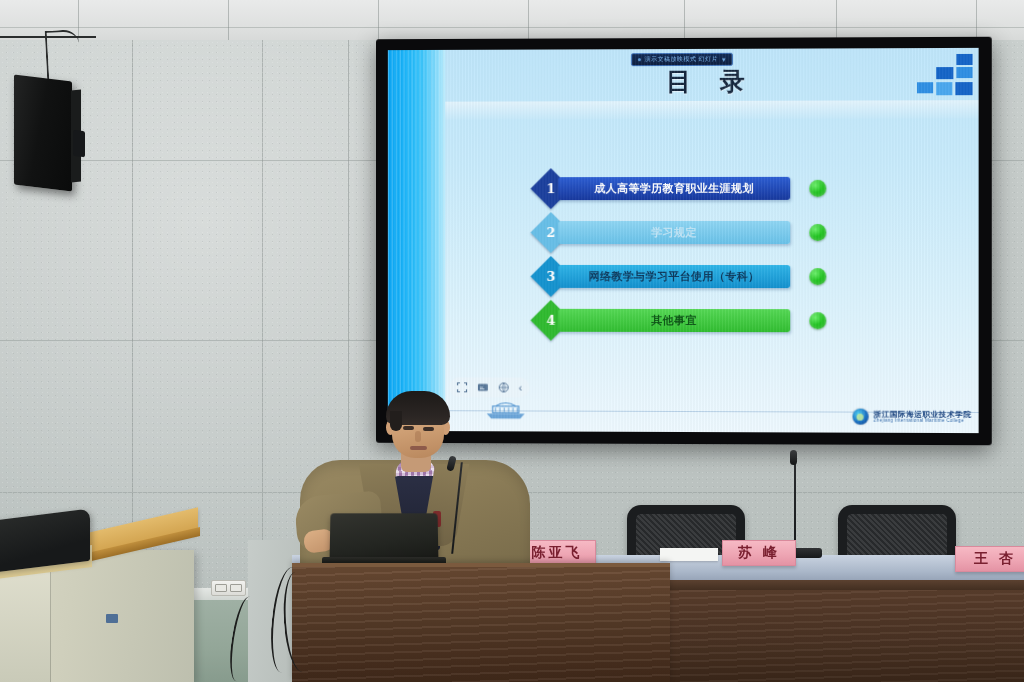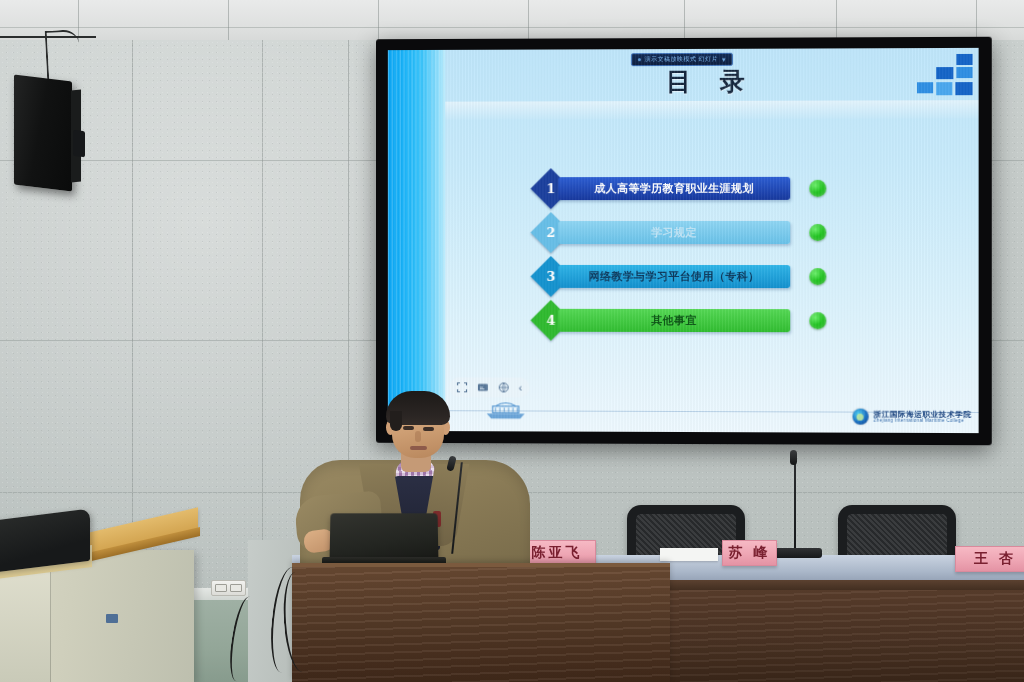--- a/index.html
+++ b/index.html
@@ -314,21 +314,21 @@
     border:1px solid #d98a9c;
     display:flex; align-items:center; justify-content:center;
     box-shadow:0 2px 3px rgba(0,0,0,.2);
   }
   .plate span {
     font-family:"DejaVu Serif", serif;
     font-size:14px; font-weight:700; color:#7a2030; letter-spacing:3px;
     white-space:nowrap;
   }
   .plate.p1 { left:518px; top:540px; width:78px; }
-  .plate.p2 { left:722px; top:540px; width:55px; }
+  .plate.p2 { left:722px; top:540px; width:74px; }
   .plate.p3 { left:955px; top:546px; width:80px; }
 
   
   .paper {
     position:absolute; background:#f4f5f3; box-shadow:0 1px 2px rgba(0,0,0,.18);
   }
 
   
   .mic-stand {
     position:absolute; width:2px;

